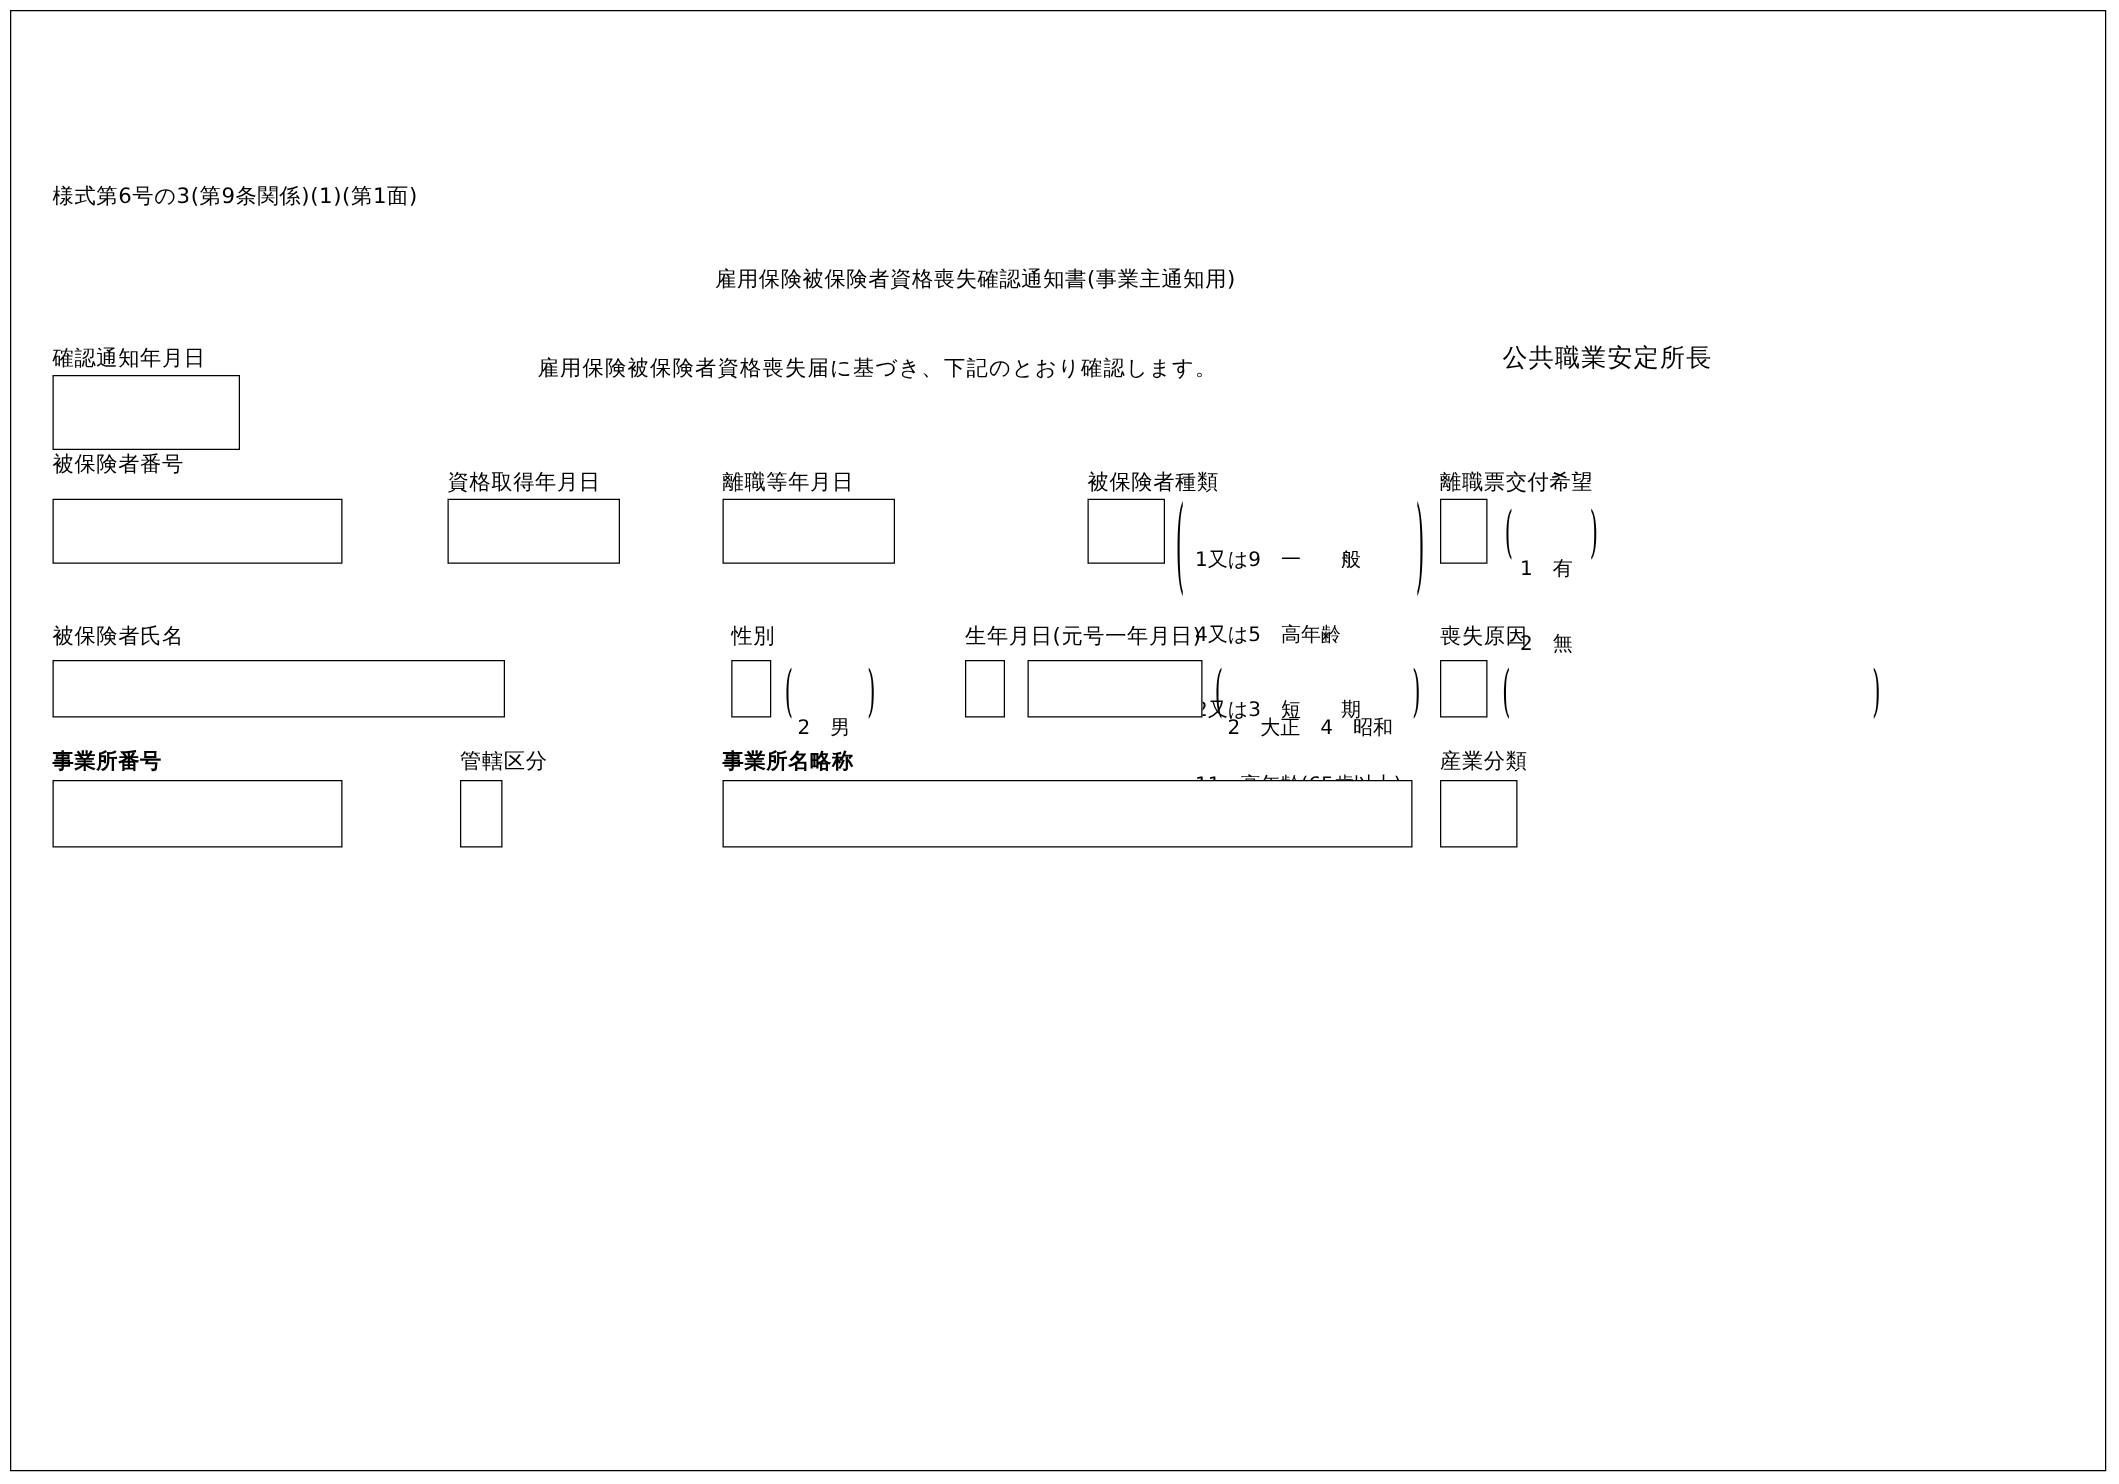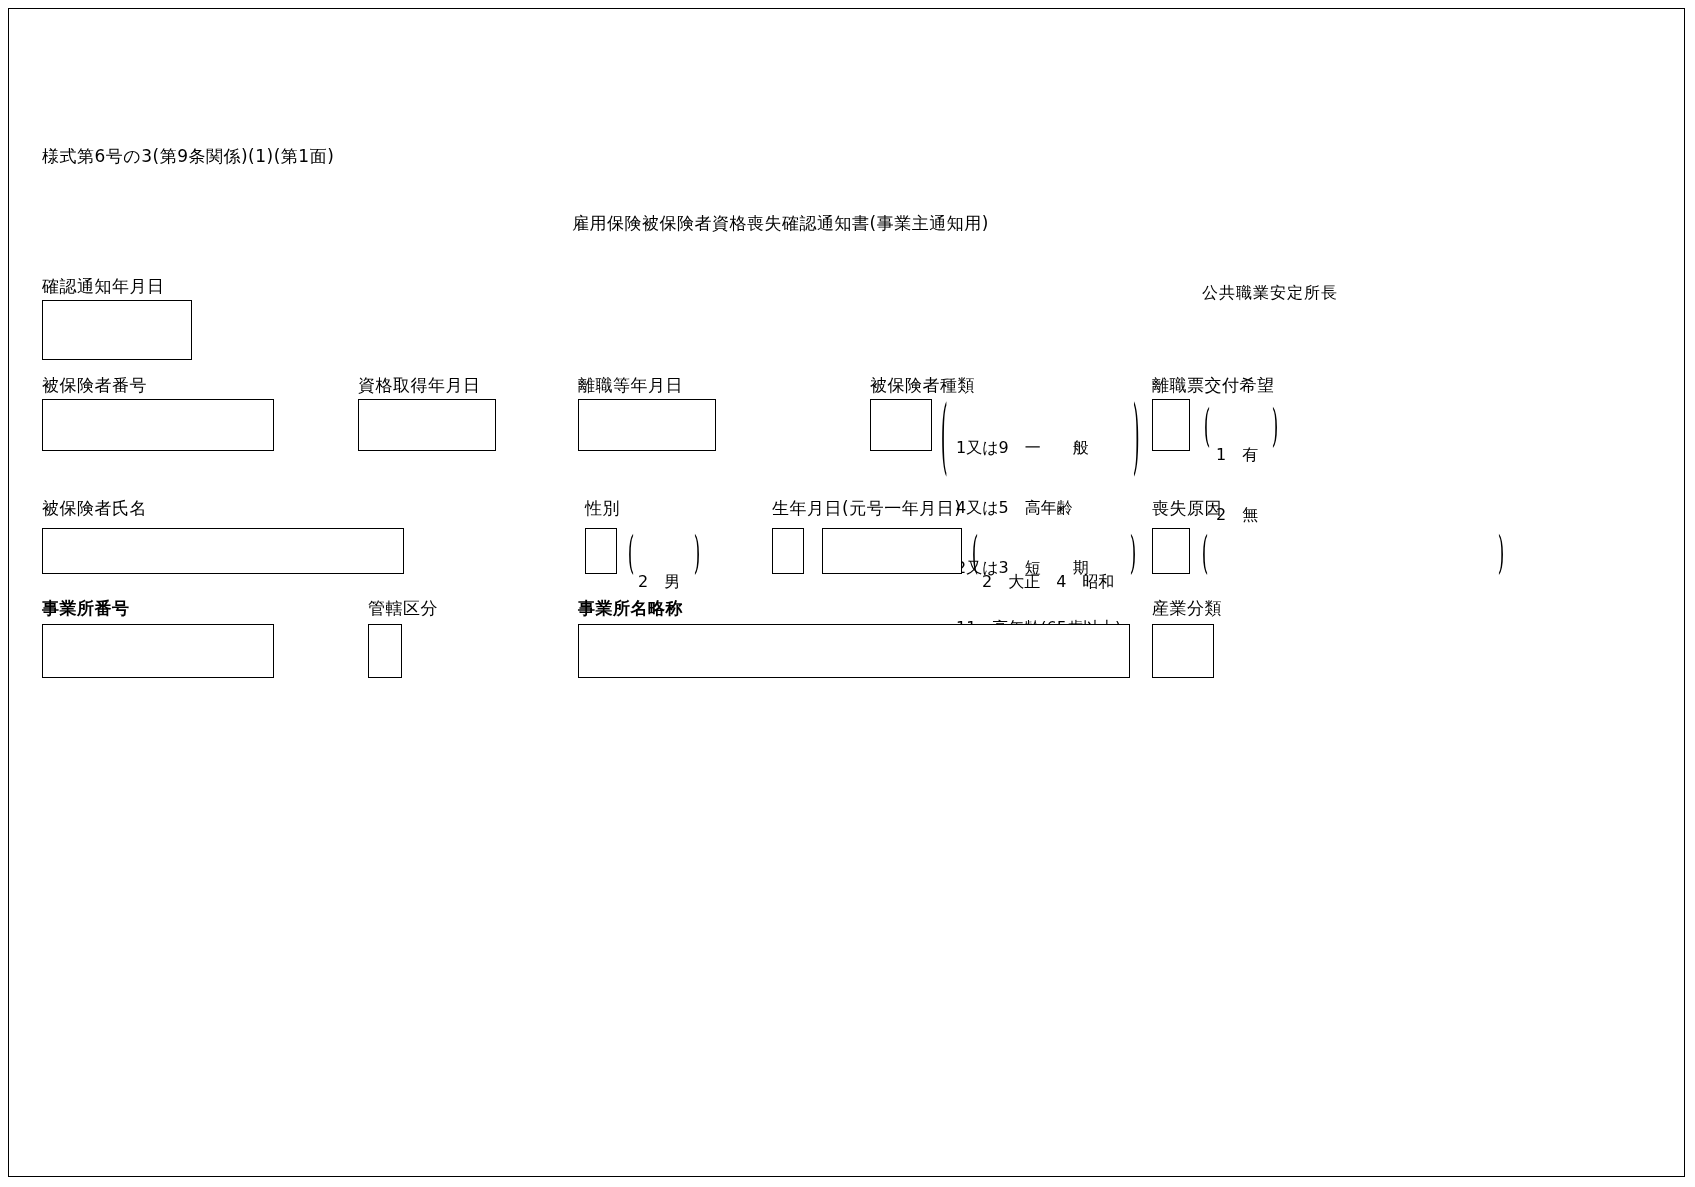--- a/index.html
+++ b/index.html
@@ -41,22 +41,22 @@
     left: 572px; top: 212px;
     font-size: 17px;
     letter-spacing: 0.5px;
   }
   .lead-text {
     left: 430px; top: 283px;
     font-size: 17px;
     letter-spacing: 1px;
   }
   .office-title {
-    left: 1202px; top: 283px;
-    font-size: 16px;
+    left: 1202px; top: 273px;
+    font-size: 20px;
     letter-spacing: 1px;
   }
 
   .fld-label {
     font-size: 17px;
     letter-spacing: 0.5px;
   }
   .box {
     position: absolute;
     border: 1px solid #000;
@@ -89,27 +89,28 @@
 </head>
 <body>
 
 <div class="page">
   <div class="page-frame"></div>
 
   <div class="abs form-no">様式第6号の3(第9条関係)(1)(第1面)</div>
 
   <div class="abs doc-title">雇用保険被保険者資格喪失確認通知書(事業主通知用)</div>
 
+  <div class="abs lead-text">雇用保険被保険者資格喪失届に基づき、下記のとおり確認します。</div>
 
   <div class="abs office-title">公共職業安定所長</div>
 
   <div class="abs fld-label" style="left:42px; top:275px;">確認通知年月日</div>
   <div class="box" style="left:42px; top:300px; width:150px; height:60px;"></div>
 
-  <div class="abs fld-label" style="left:42px; top:374px;text-align:center;">被保険者番号</div>
+  <div class="abs fld-label" style="left:42px; top:360px;text-align:center;">被保険者番号</div>
   <div class="box" style="left:42px; top:399px; width:232px; height:52px;"></div>
 
   <div class="abs fld-label" style="left:358px; top:374px;">資格取得年月日</div>
   <div class="box" style="left:358px; top:399px; width:138px; height:52px;"></div>
 
   <div class="abs fld-label" style="left:578px; top:374px;">離職等年月日</div>
   <div class="box" style="left:578px; top:399px; width:138px; height:52px;"></div>
 
   <div class="abs fld-label" style="left:870px; top:374px;">被保険者種類</div>
   <div class="box" style="left:870px; top:399px; width:62px; height:52px;"></div>

